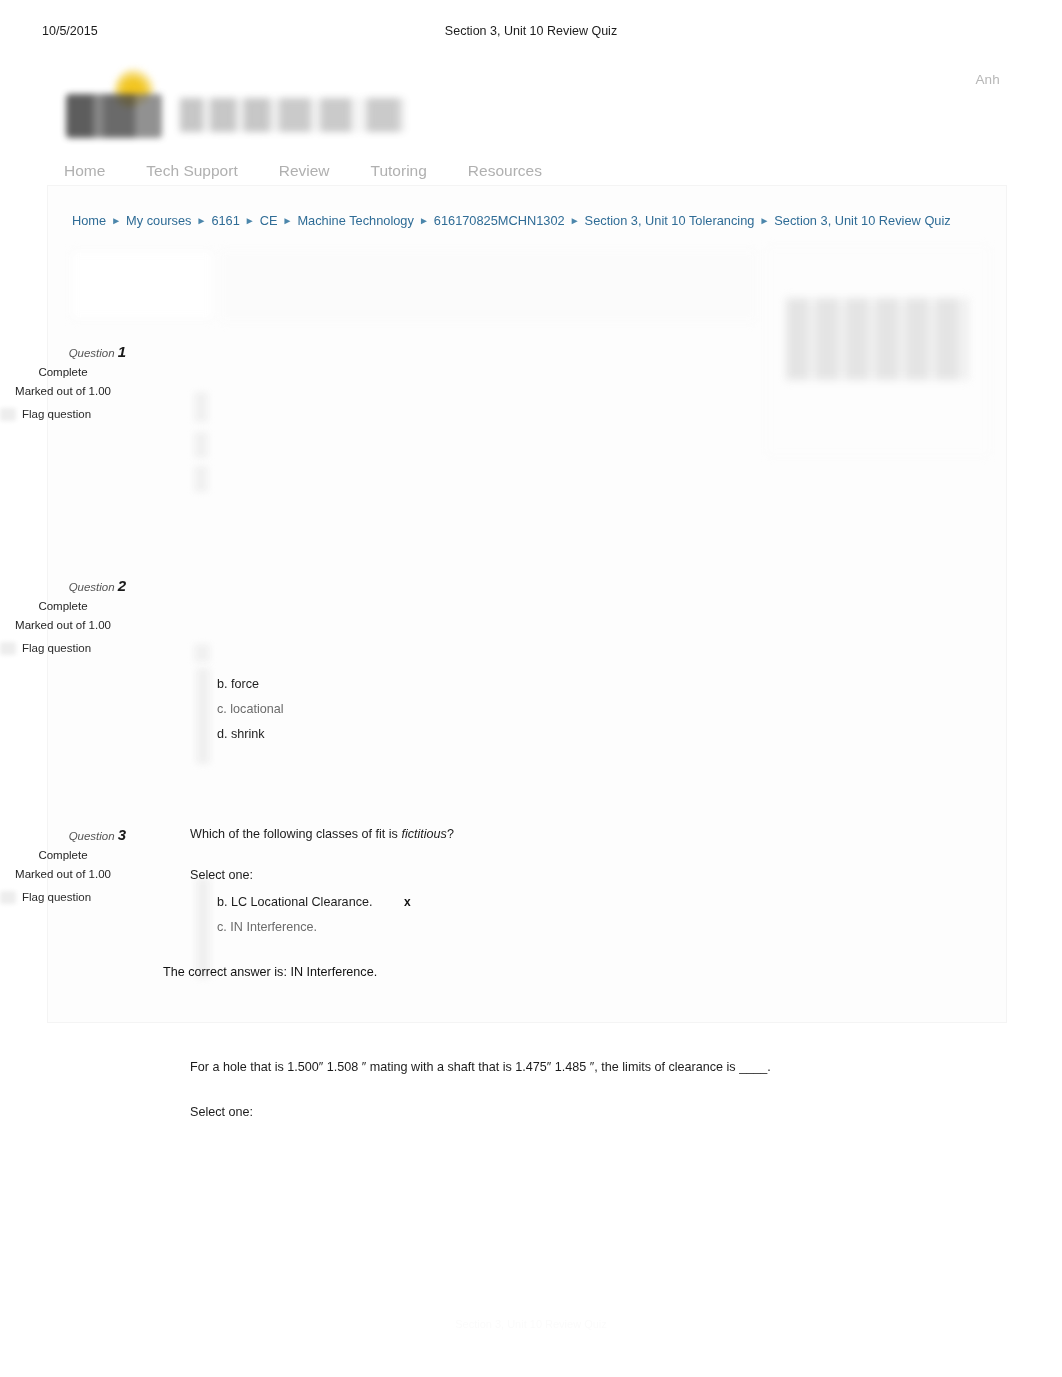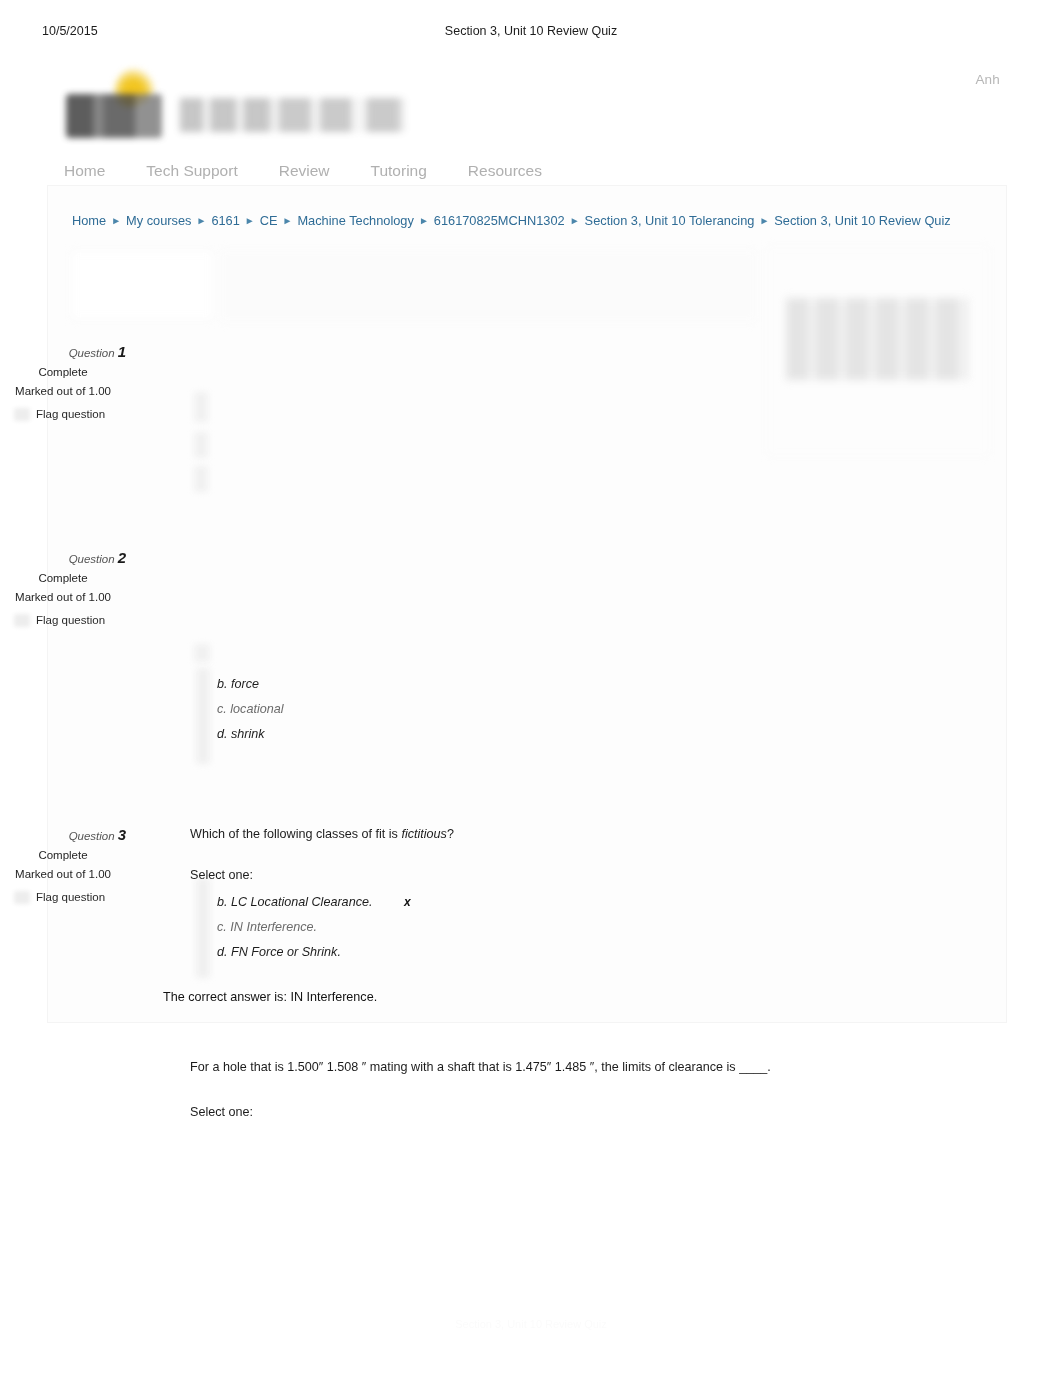--- a/index.html
+++ b/index.html
@@ -235,21 +235,20 @@
     text-align: center;
     white-space: nowrap;
     font-size: 11.5px;
     color: #242424;
   }
   .q-flag {
     display: flex;
     align-items: center;
     gap: 6px;
     margin-top: 4px;
-    padding-left: 14px;
     cursor: pointer;
   }
   .flag-icon {
     width: 16px;
     height: 13px;
     background: #ededed;
     filter: blur(2.2px);
     border-radius: 2px;
     flex: 0 0 auto;
   }
@@ -272,21 +271,20 @@
   .select-one { margin: 0 0 4px 0; }
   .opt-list {
     list-style: none;
     margin: 0;
     padding: 0 0 0 27px;
   }
   .opt-list li {
     line-height: 25px;
     white-space: nowrap;
     color: #1d1d1d;
-    font-style: italic;
   }
   .opt-list li.dim { color: #6b6b6b; }
   .opt-mark {
     display: inline-block;
     margin-left: 28px;
     font-size: 12px;
     color: #111;
     font-weight: 600;
   }
   .answer-line {
@@ -370,21 +368,21 @@
   <div class="q-marks">Marked out of 1.00</div>
   <div class="q-flag">
     <span class="flag-icon"></span>
     <span class="q-flag-label">Flag question</span>
   </div>
 </div>
 <div class="opt-blur" style="left:194px; top:392px; width:14px; height:30px;"></div>
 <div class="opt-blur" style="left:194px; top:432px; width:14px; height:26px;"></div>
 <div class="opt-blur" style="left:194px; top:466px; width:14px; height:26px;"></div>
 
-<div class="q-info" style="left:0; top:548px;">
+<div class="q-info" style="left:0; top:576px;">
   <div class="q-title">
     <span>Question</span><span class="q-num">2</span>
   </div>
   <div class="q-state">Complete</div>
   <div class="q-marks">Marked out of 1.00</div>
   <div class="q-flag">
     <span class="flag-icon"></span>
     <span class="q-flag-label">Flag question</span>
   </div>
 </div>
@@ -427,24 +425,20 @@
   <ul class="opt-list">
     <li>
       <span>b.</span>
       <span>LC  Locational Clearance.</span>
       <span class="opt-mark">x</span>
     </li>
     <li class="dim">
       <span>c.</span>
       <span>IN  Interference.</span>
     </li>
-    <li>
-      <span>d.</span>
-      <span>FN  Force or Shrink.</span>
-    </li>
   </ul>
   <div class="answer-line" style="margin-top:22px; margin-left:-27px;">The correct answer is: IN  Interference.</div>
 </div>
 
 <div class="q-tail">
   <div>For a hole that is 1.500″ 1.508 ″ mating with a shaft that is 1.475″ 1.485 ″, the limits of clearance is ____.</div>
   <div class="select-one">Select one:</div>
 </div>
 
 <div class="print-footer">Section 3, Unit 10  Review Quiz</div>

